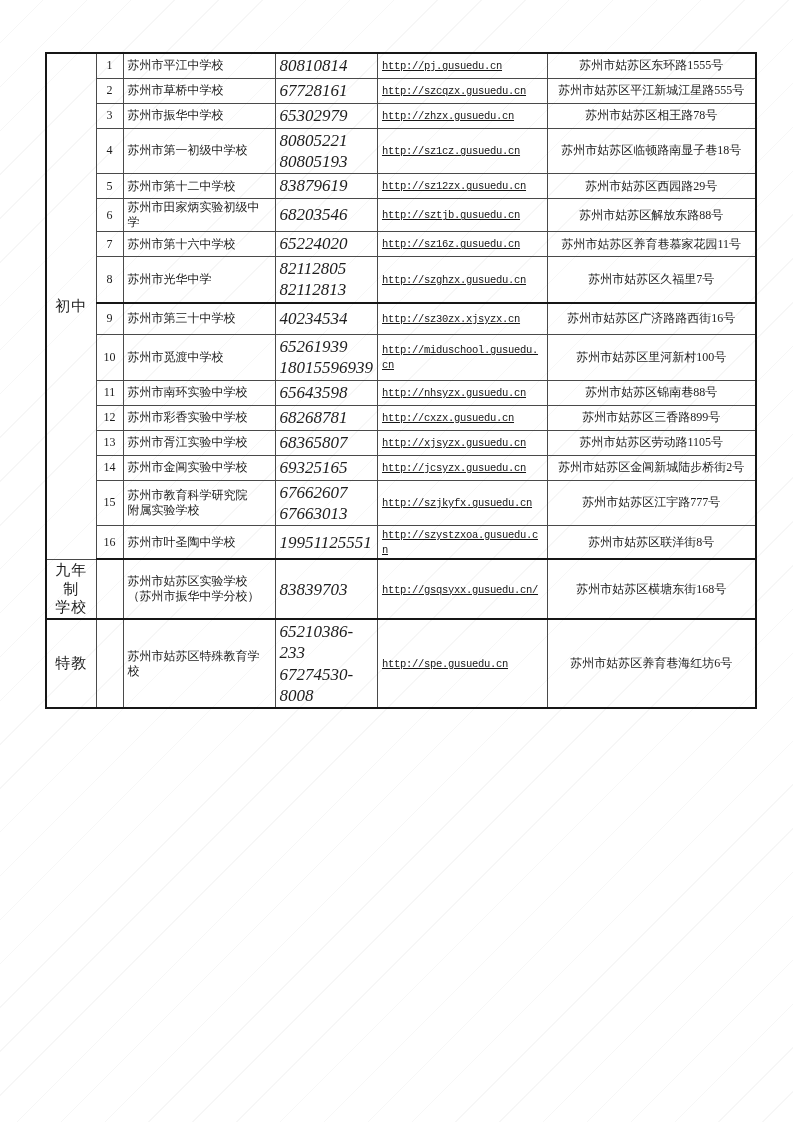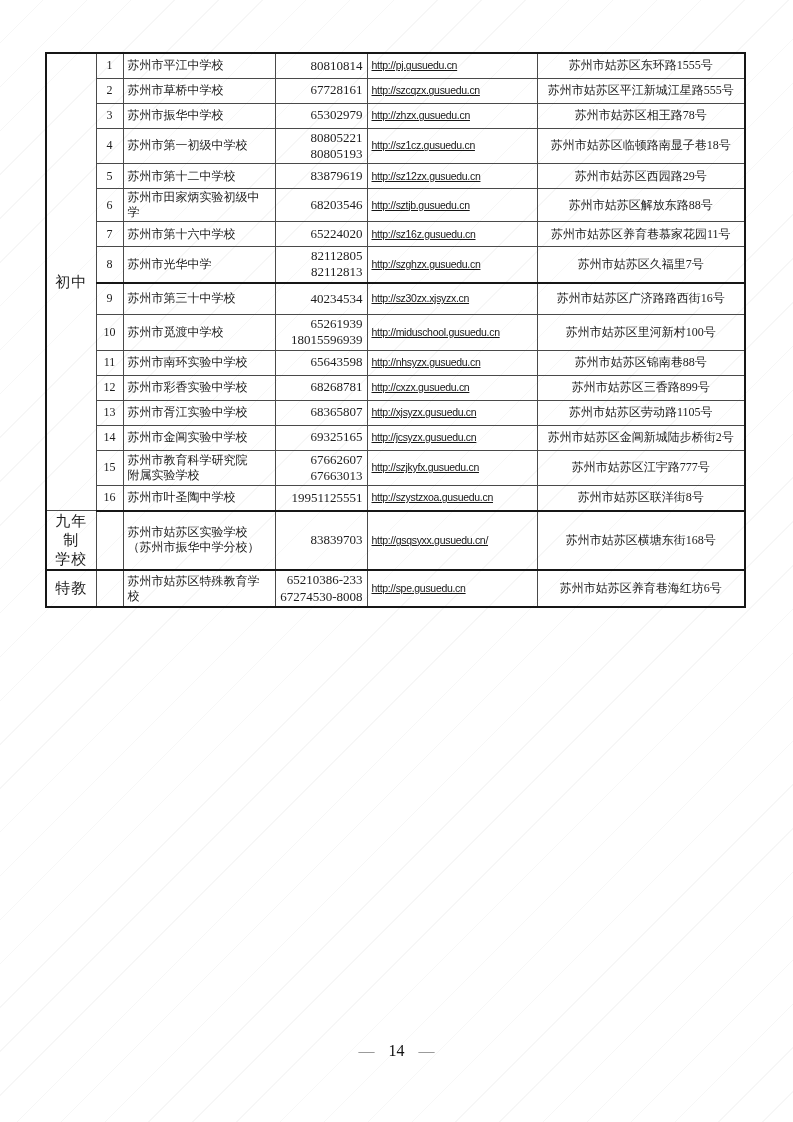--- a/index.html
+++ b/index.html
@@ -45,24 +45,24 @@
   tr.h3 { height: 32px; }
   tr.sep td { border-bottom: 2px solid #161616; }
   td.cat {
     text-align: center;
     font-size: 15px;
     letter-spacing: 1px;
     white-space: pre-line;
   }
   td.num { text-align: center; }
   td.name { text-align: left; white-space: pre-line; margin-left: 24px; }
-  td.tel { text-align: right; white-space: pre-line; font-size: 13px; }
+  td.tel { text-align: left; white-space: pre-line; font-size: 17px; font-style: italic; }
   td.url { text-align: left; }
   td.url a {
-    font-family: Liberation Sans, sans-serif;
+    font-family: Liberation Mono, monospace;
     font-size: 10.5px;
     color: #161616;
     text-decoration: underline;
     letter-spacing: -0.3px;
     word-break: break-all;
   }
   td.addr { text-align: center; }
   .footer {
     position: absolute;
     top: 1042px; left: 0; width: 100%;
@@ -219,16 +219,13 @@
         <td class="num"></td>
         <td class="name">苏州市姑苏区特殊教育学校</td>
         <td class="tel">65210386-233
 67274530-8008</td>
         <td class="url"><a href="#">http://spe.gusuedu.cn</a></td>
         <td class="addr">苏州市姑苏区养育巷海红坊6号</td>
       </tr>
     </tbody>
   </table>
 
-  <div class="footer">
-    <span class="dash">—</span><span class="pgnum">14</span><span class="dash">—</span>
-  </div>
 </div>
 
 </body></html>

